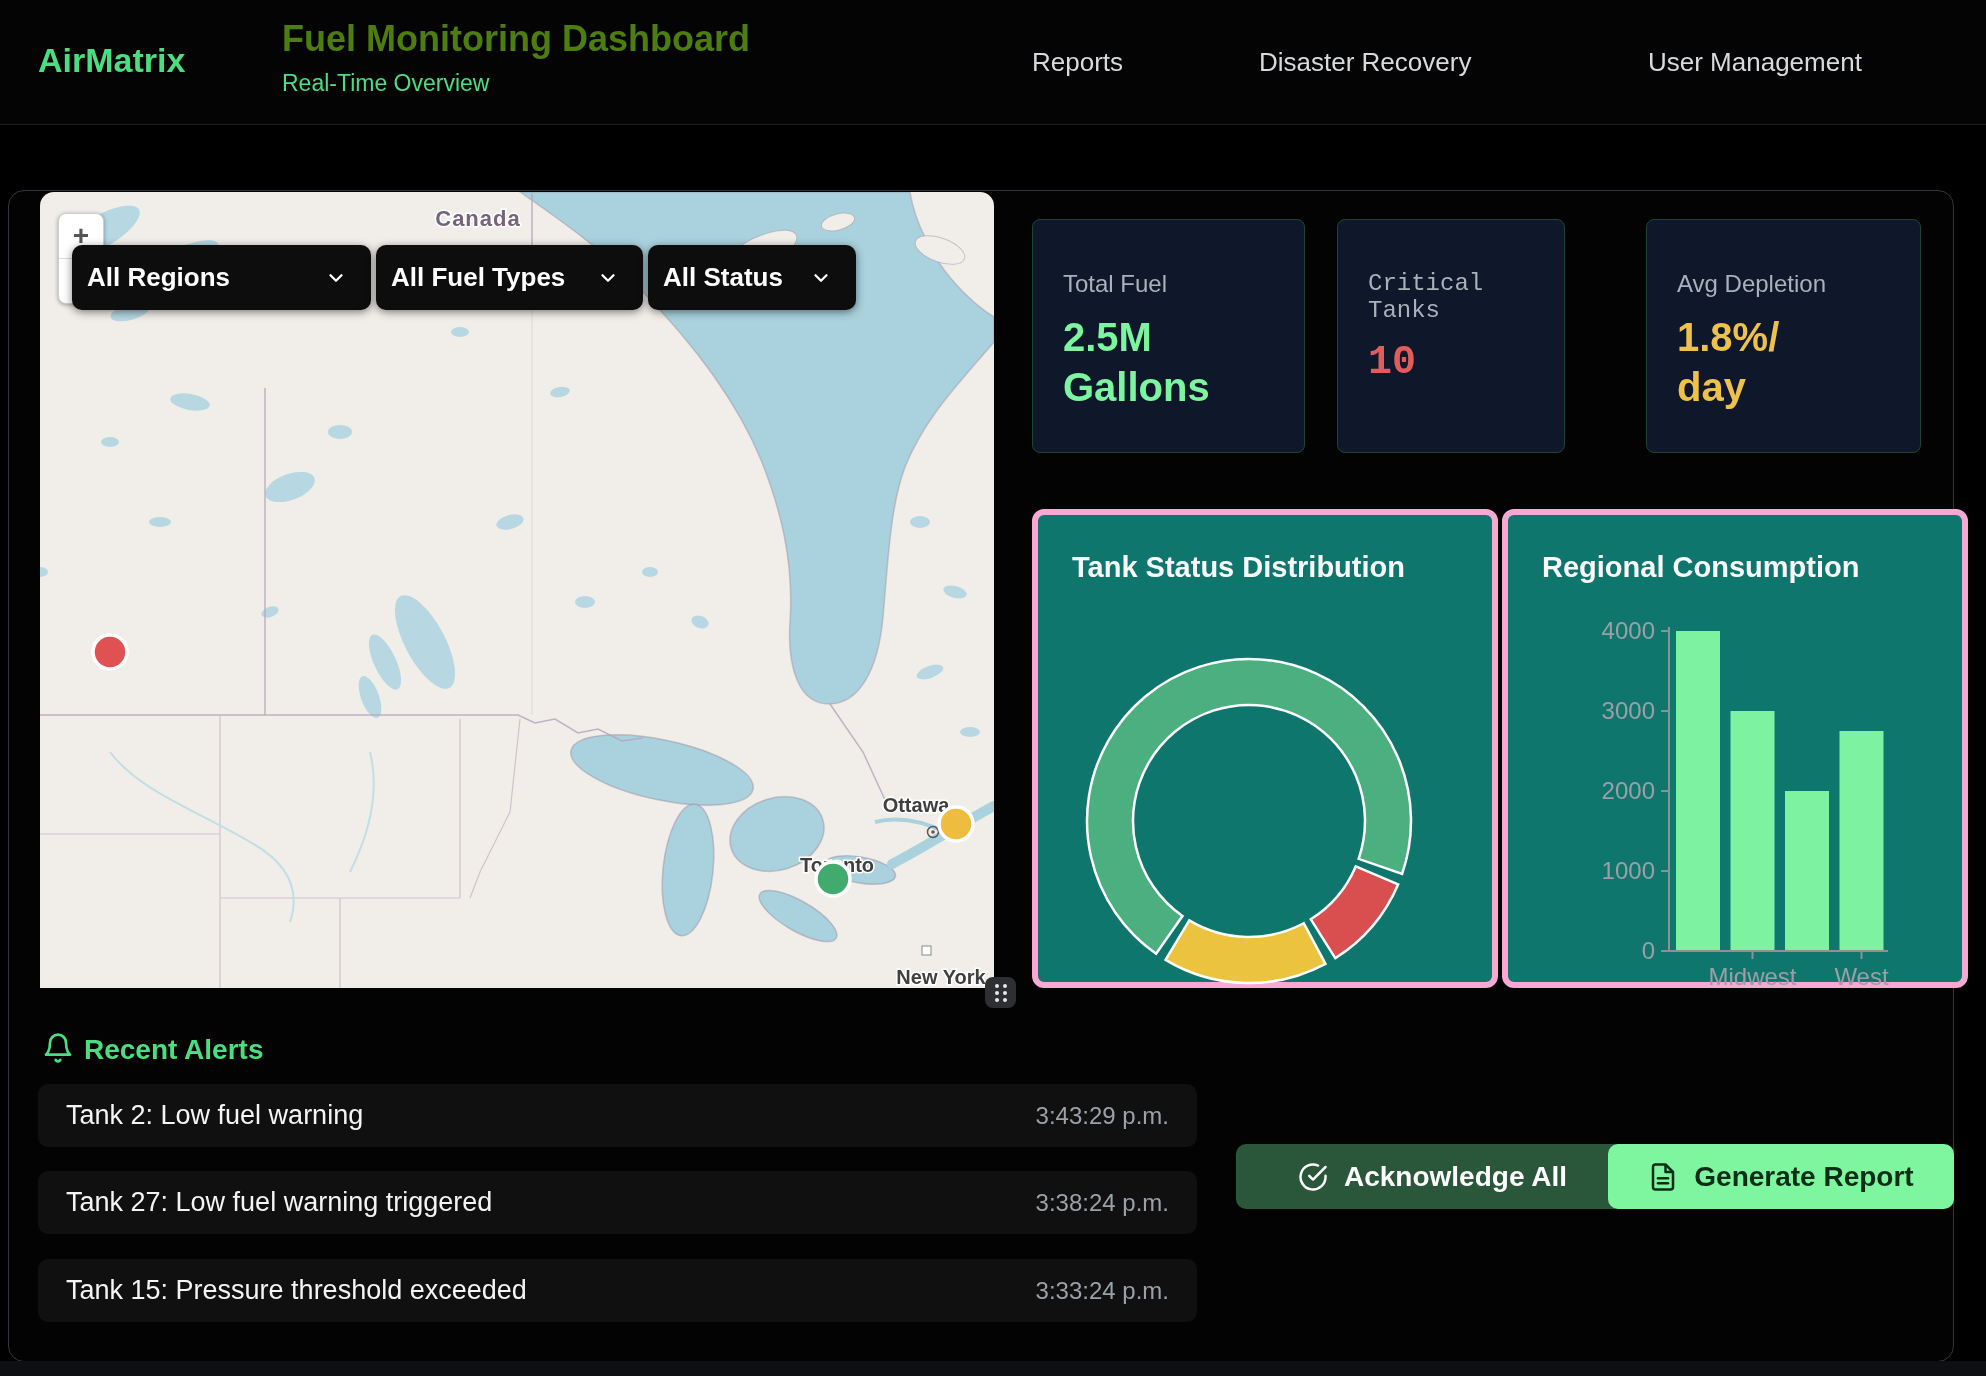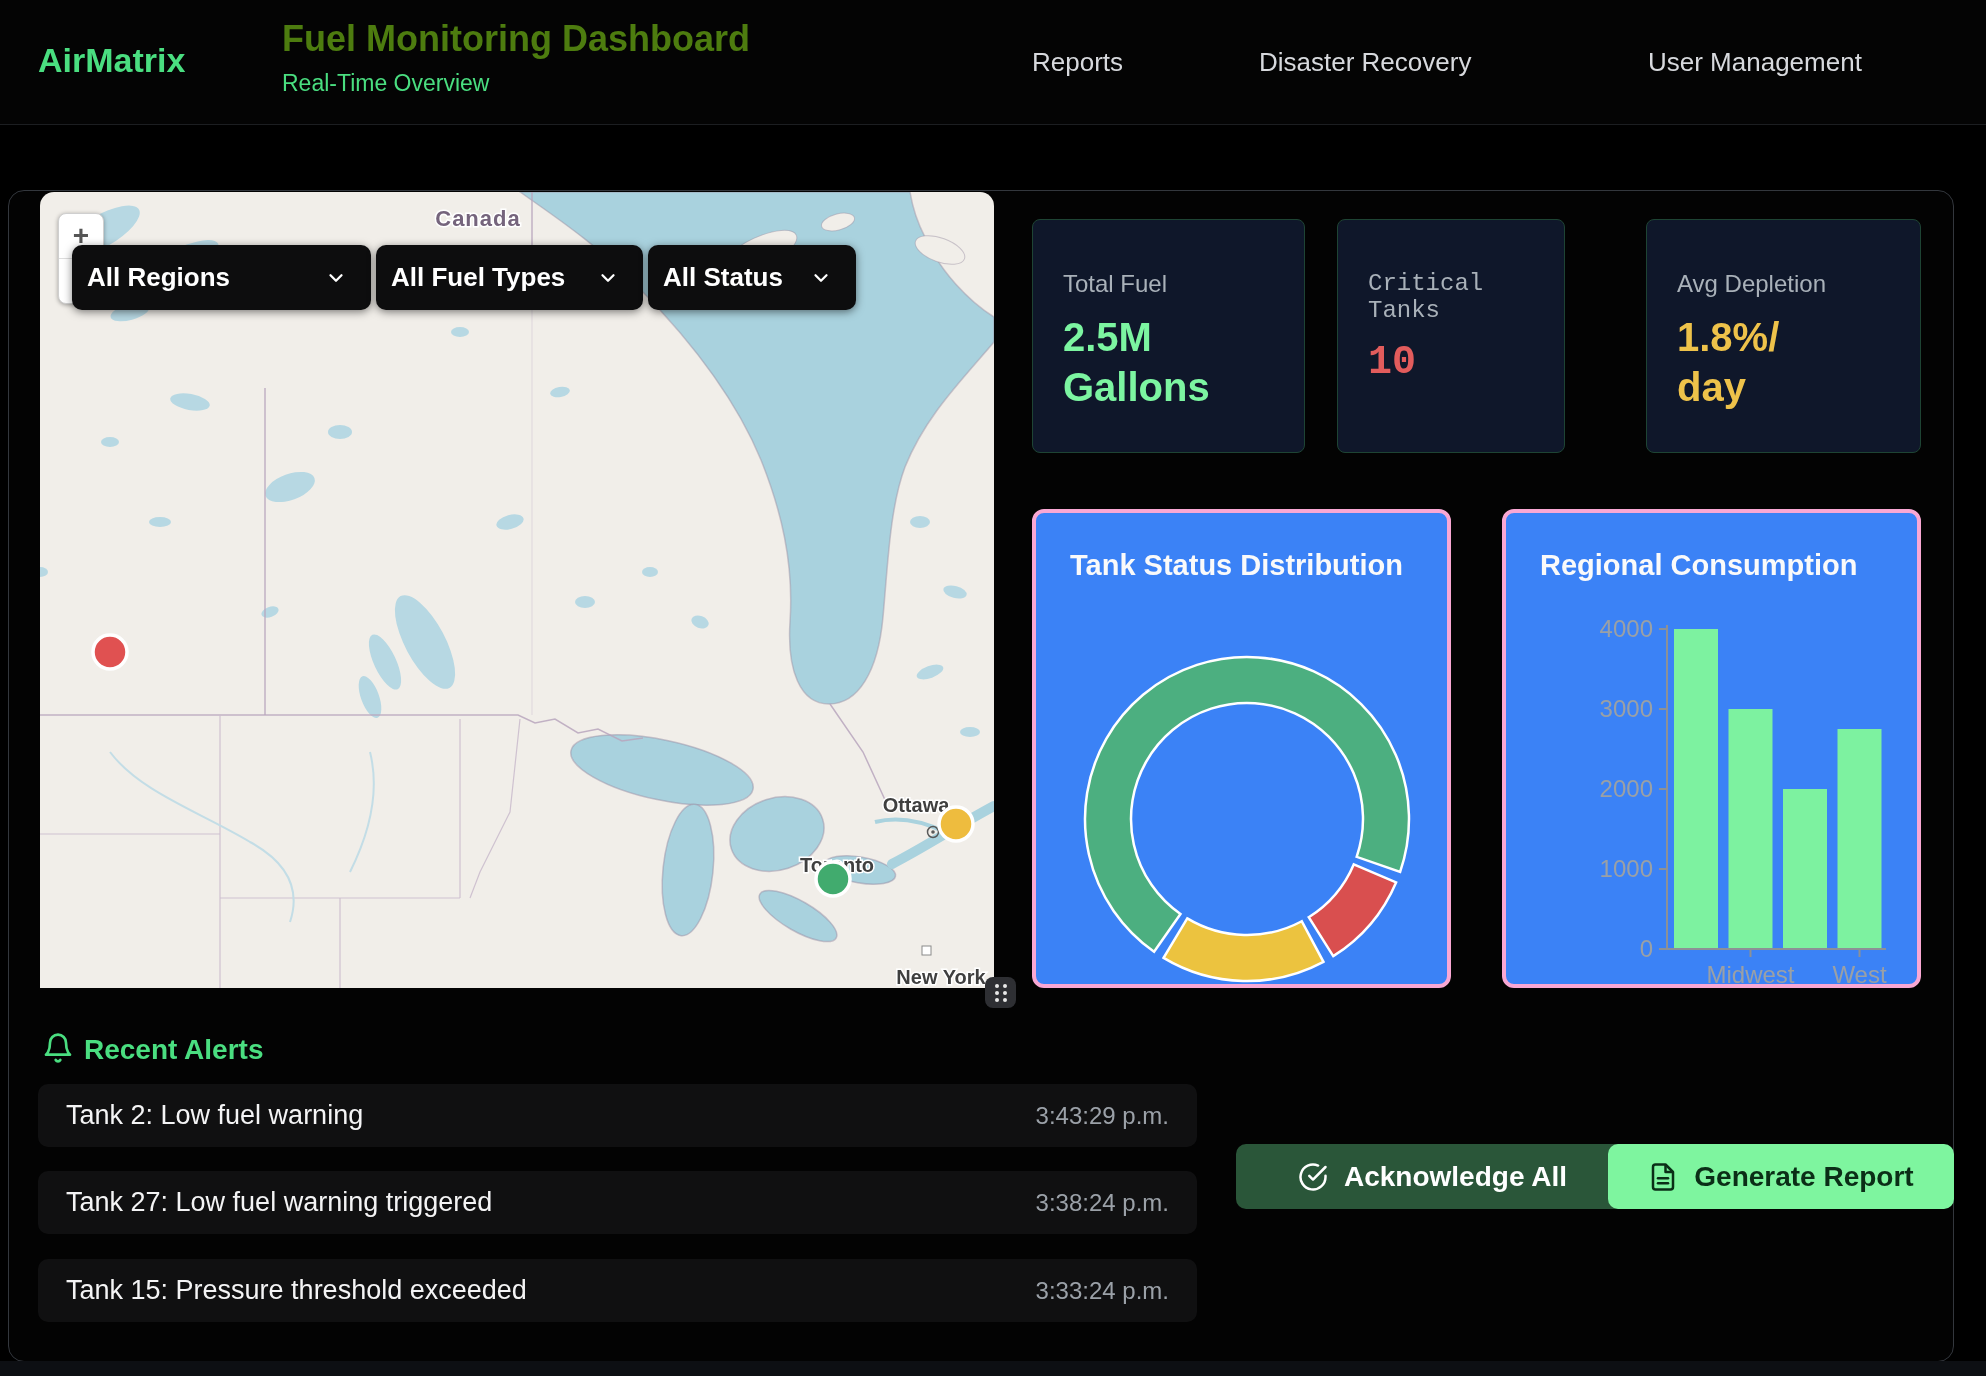--- a/index.html
+++ b/index.html
@@ -40,21 +40,21 @@
   
   .stat-card{top:219px;height:234px;background:#0f172a;border:1px solid #1e4434;border-radius:8px;
              box-sizing:border-box;padding:50px 0 0 30px;}
   #stat-0{left:1032px;width:273px;} #stat-1{left:1337px;width:228px;font-family:Liberation Mono, monospace;} #stat-2{left:1646px;width:275px;}
   .stat-label{font-size:24px;color:#a9b1b9;font-weight:500;}
   .stat-value{margin-top:14px;font-size:40px;font-weight:bold;line-height:1.25;max-width:205px;}
   #stat-2 .stat-value{max-width:120px;overflow-wrap:anywhere;}
   .v-green{color:#7cf5a1;} .v-red{color:#e25c5c;} .v-amber{color:#eec24a;}
 
   
-  .chart-card{top:509px;width:419px;height:479px;background:#3b82f6;border:4px solid #f9a8d4;
+  .chart-card{top:509px;width:466px;height:479px;background:#0f766e;border:6px solid #f9a8d4;
               border-radius:12px;box-sizing:border-box;}
   #chart-donut-card{left:1032px;} #chart-bar-card{left:1502px;}
   .chart-title{position:absolute;left:34px;top:36px;font-size:29px;font-weight:bold;color:#fafafa;}
   .chart-svg{position:absolute;left:0;top:0;}
 
   
   #alerts-title{left:84px;top:1034px;font-size:28px;font-weight:bold;color:#4ade80;}
   #bell{left:42px;top:1032px;}
   .alert-row{left:38px;width:1159px;height:63px;background:#101011;border-radius:10px;
              display:flex;align-items:center;justify-content:space-between;

